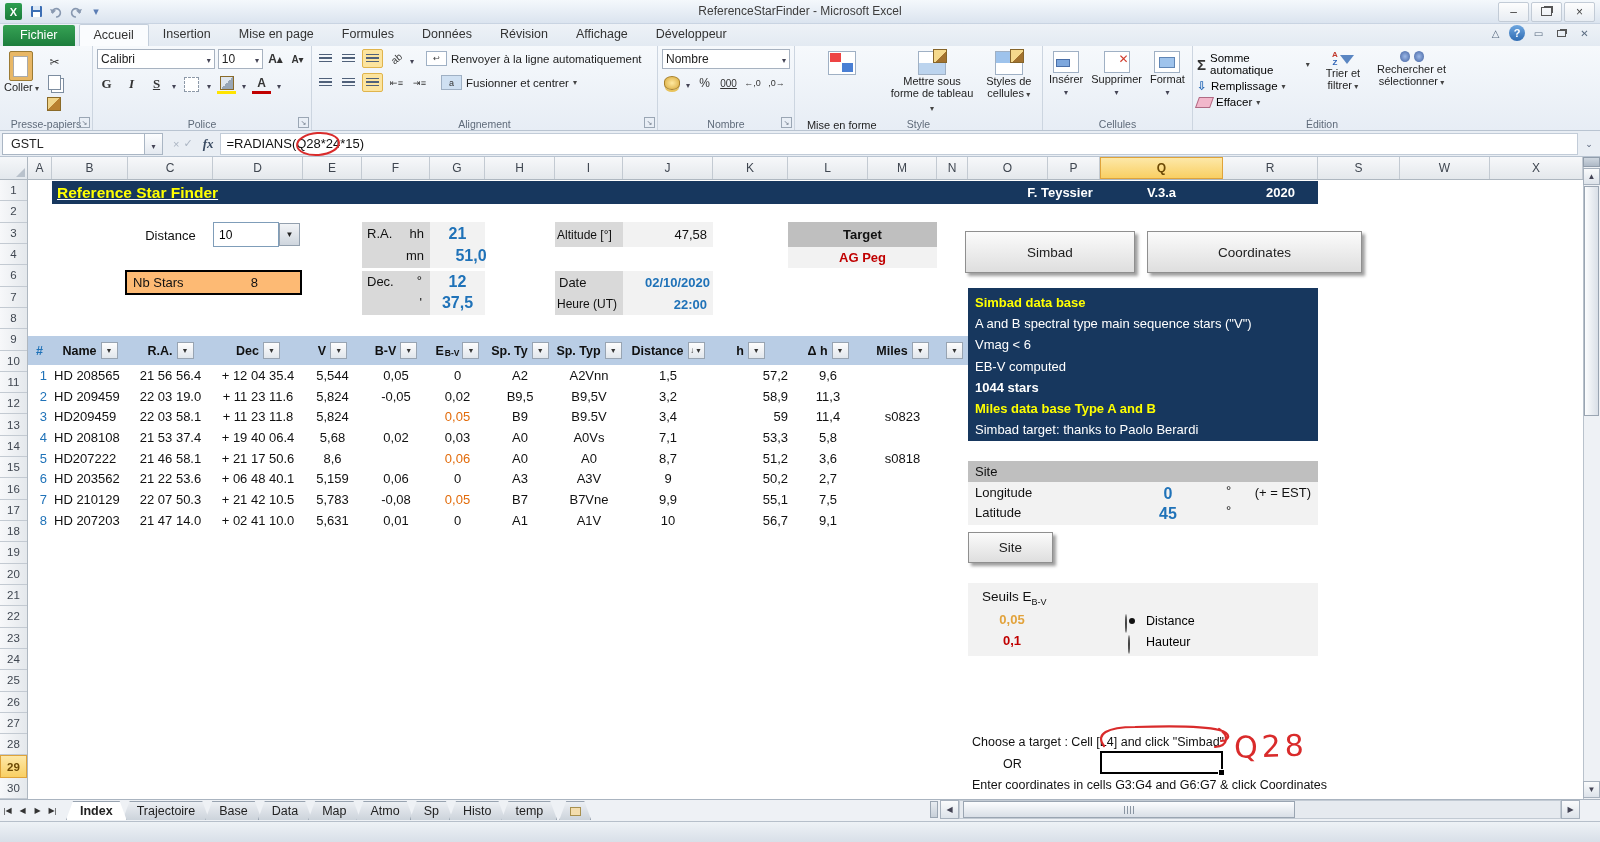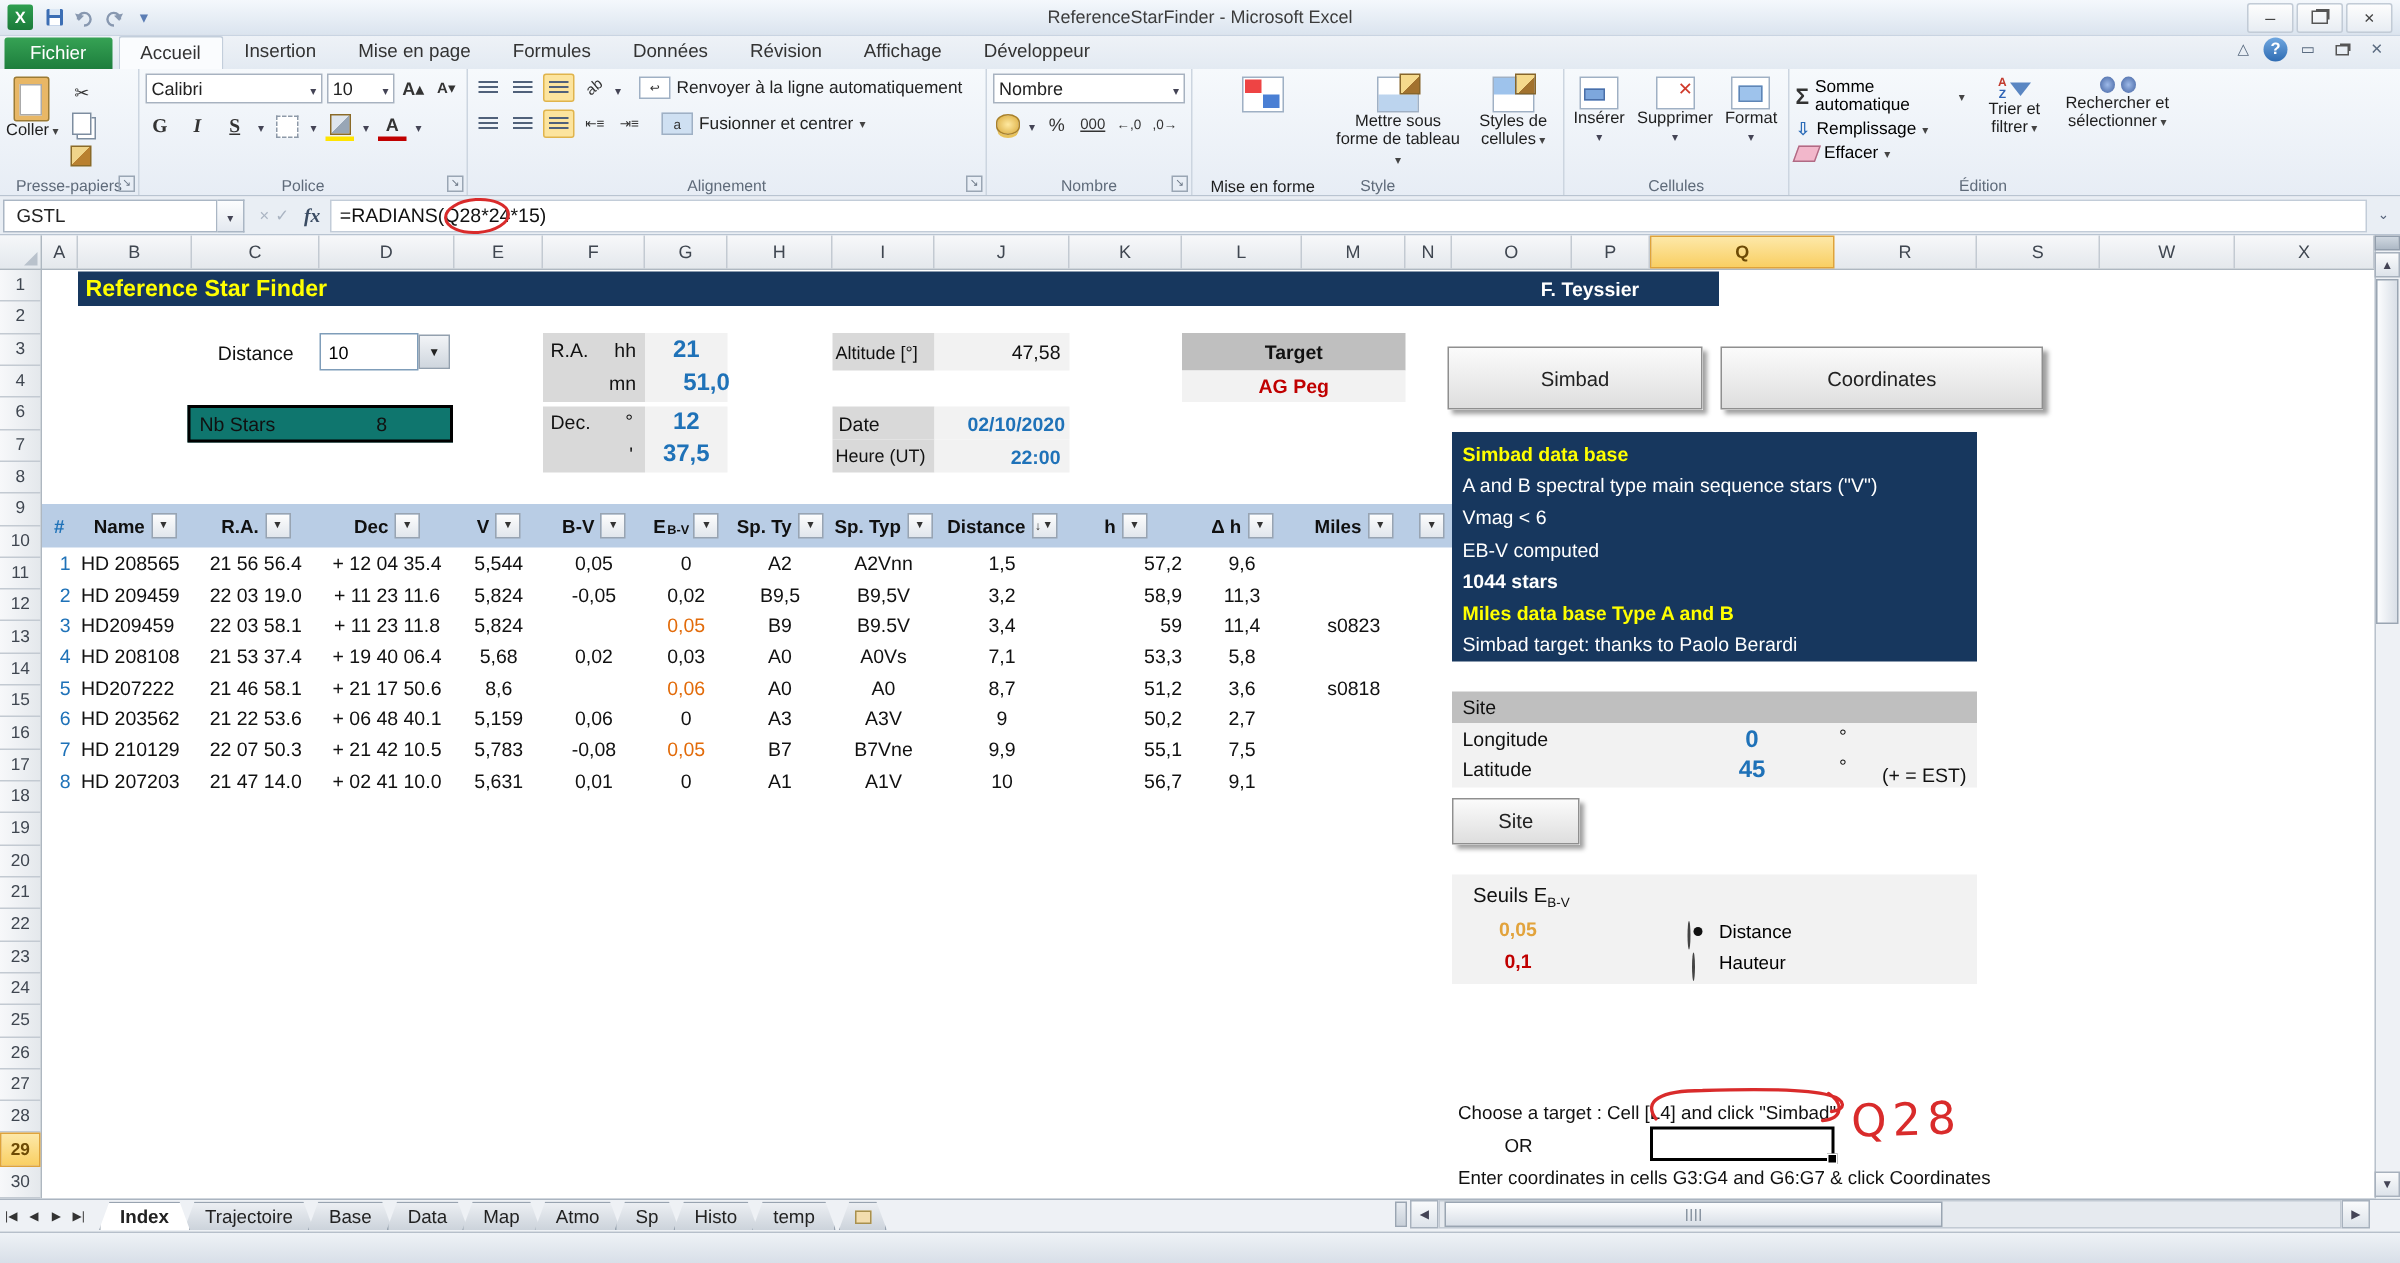--- a/index.html
+++ b/index.html
@@ -462,34 +462,34 @@
       <div class="rowcell">23</div>
       <div class="rowcell">24</div>
       <div class="rowcell">25</div>
       <div class="rowcell">26</div>
       <div class="rowcell">27</div>
       <div class="rowcell">28</div>
       <div class="rowcell sel">29</div>
       <div class="rowcell">30</div>
     </div>
 
-  <div class="a banner fx" style="left:52px;top:181px;width:1094px;height:23px;">
+  <div class="a banner fx" style="left:52px;top:181px;width:1266px;height:23px;text-decoration:underline;">
     <span class="btitle" style="padding-left:5px;">Reference Star Finder</span>
   </div>
   <div class="a fx ctr" style="left:1000px;top:181px;width:120px;height:23px;color:#fff;font-weight:bold;font-size:13px;z-index:2;">F. Teyssier</div>
   <div class="a fx ctr" style="left:1100px;top:181px;width:123px;height:23px;color:#fff;font-weight:bold;font-size:13px;z-index:2;">V.3.a</div>
   <div class="a fx rt" style="left:1223px;top:181px;width:72px;height:23px;color:#fff;font-weight:bold;font-size:13px;z-index:2;">2020</div>
 
   <div class="a fx ctr cellv" style="left:128px;top:224px;width:85px;height:22px;">Distance</div>
   <div class="a fx" style="left:213px;top:223px;width:87px;height:23px;">
     <div class="comboval" style="flex:1;">10</div>
     <div class="combobtn">▼</div>
   </div>
 
-  <div class="a fx" style="left:125px;top:270px;width:177px;height:25px;border:2px solid #000;background:#0f766e;text-align:right;">
+  <div class="a fx" style="left:125px;top:270px;width:177px;height:25px;border:2px solid #000;background:#fdba74;text-align:right;">
     <span class="cellv" style="padding-left:6px;">Nb Stars</span>
     <span class="cellv" style="margin-left:auto;padding-right:42px;">8</span>
   </div>
 
   <div class="a glab" style="left:362px;top:222px;width:68px;height:46px;">
     <span class="a cellv" style="left:5px;top:4px;">R.A.</span>
     <span class="a cellv" style="right:6px;top:4px;">hh</span>
     <span class="a cellv" style="right:6px;top:26px;">mn</span>
   </div>
   <div class="a lval" style="left:430px;top:222px;width:55px;height:46px;">
@@ -734,21 +734,21 @@
       <div class="ibl wb">1044 stars</div>
       <div class="ibl yb">Miles data base Type A and B</div>
       <div class="ibl">Simbad target: thanks to Paolo Berardi</div>
     </div>
 
   <div class="a fx cellv" style="left:968px;top:461px;width:350px;height:21px;background:#bfbfbf;padding-left:7px;">Site</div>
   <div class="a lval" style="left:968px;top:482px;width:350px;height:43px;">
     <span class="a cellv" style="left:7px;top:3px;">Longitude</span>
     <span class="a fx ctr bluetx" style="left:175px;top:3px;width:50px;">0</span>
     <span class="a cellv" style="left:258px;top:1px;">°</span>
-    <span class="a cellv" style="right:7px;top:3px;margin-top:24px;">(+ = EST)</span>
+    <span class="a cellv" style="right:7px;top:3px;">(+ = EST)</span>
     <span class="a cellv" style="left:7px;top:23px;text-align:right;">Latitude</span>
     <span class="a fx ctr bluetx" style="left:175px;top:23px;width:50px;">45</span>
     <span class="a cellv" style="left:258px;top:21px;">°</span>
   </div>
   <div class="a btn3d" style="left:968px;top:532px;width:85px;height:31px;">Site</div>
 
   <div class="a lval" style="left:968px;top:583px;width:350px;height:73px;">
     <span class="a cellv" style="left:14px;top:6px;font-size:13.5px;"><span>Seuils E</span><sub style="font-size:9px;">B-V</sub></span>
     <span class="a fx ctr goldtx" style="left:22px;top:29px;width:44px;font-size:13px;">0,05</span>
     <span class="a fx ctr redtx" style="left:22px;top:50px;width:44px;font-size:13px;">0,1</span>

